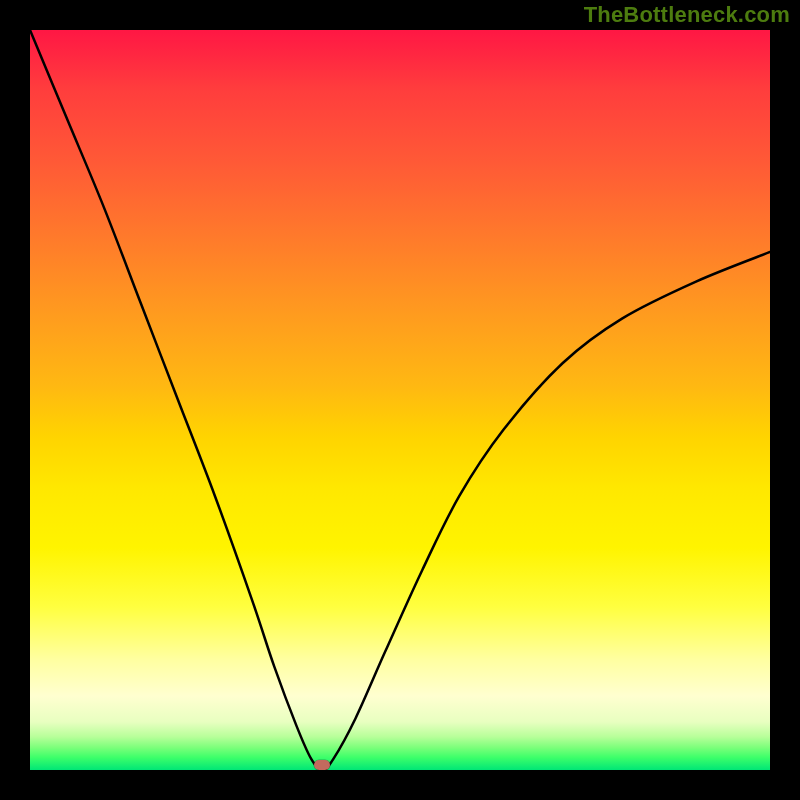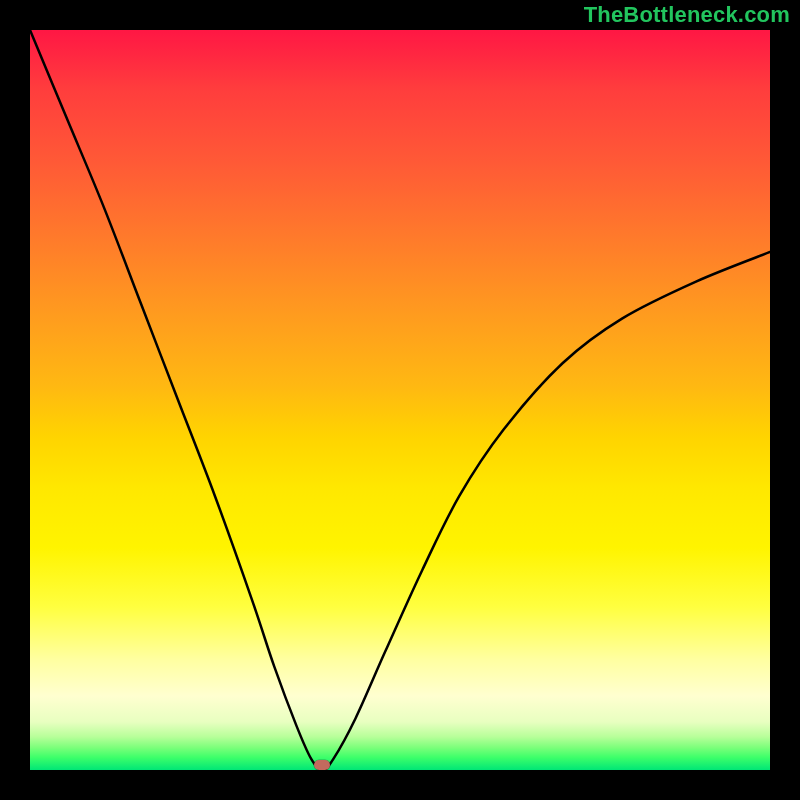--- a/index.html
+++ b/index.html
@@ -8,21 +8,21 @@
     height: 800px;
     background: #000;
     position: relative;
     font-family: Arial, Helvetica, sans-serif;
     overflow: hidden;
   }
   .watermark {
     position: absolute;
     top: 2px;
     right: 10px;
-    color: #22c55e;
+    color: #4d7c0f;
     font-size: 22px;
     font-weight: bold;
     z-index: 10;
     letter-spacing: 0.2px;
   }
   .frame {
     position: absolute;
     left: 30px;
     top: 30px;
     width: 740px;

